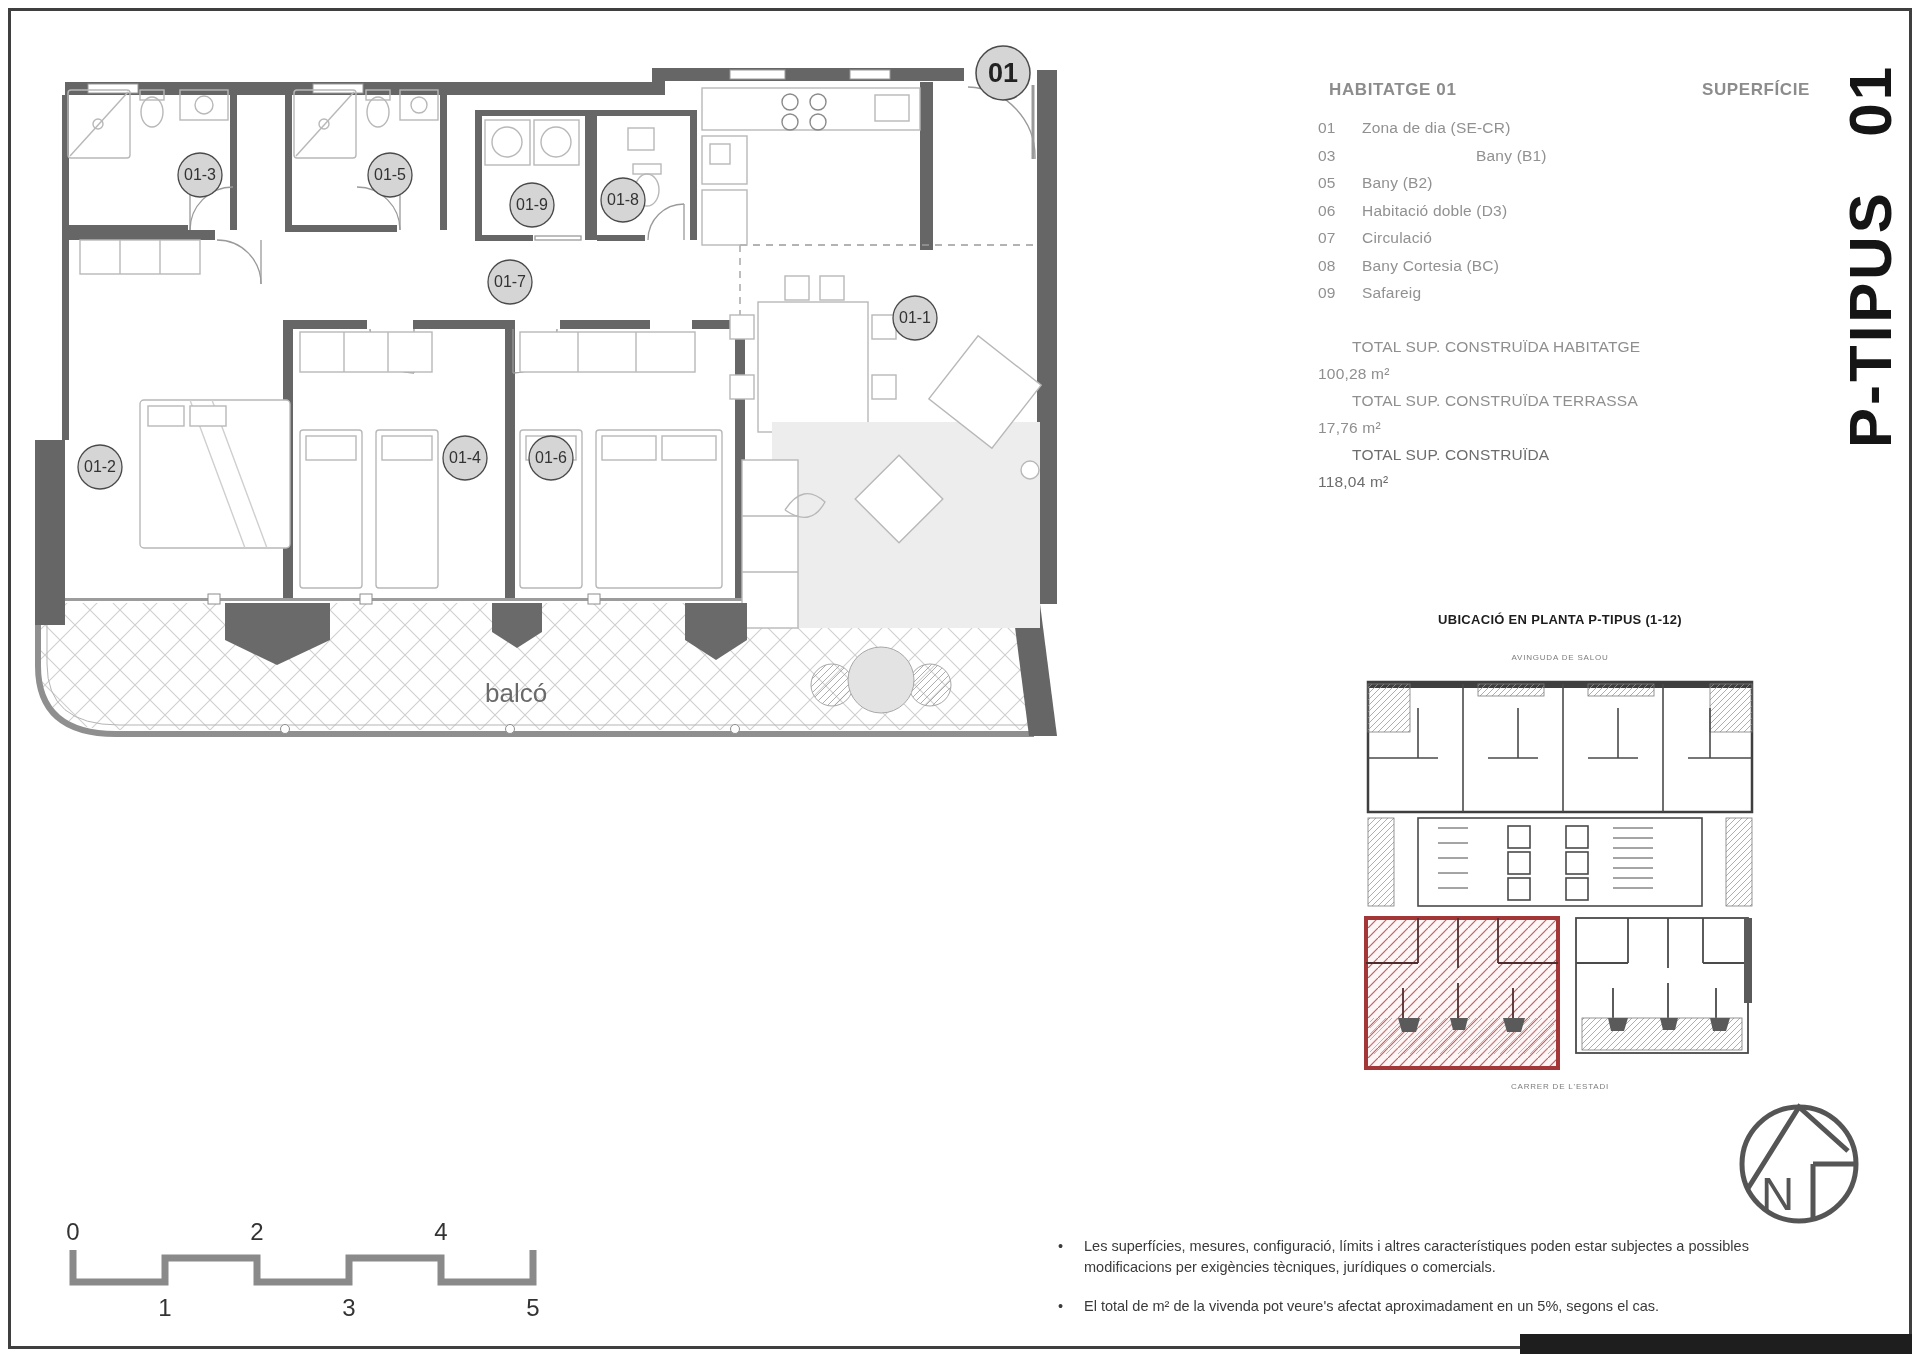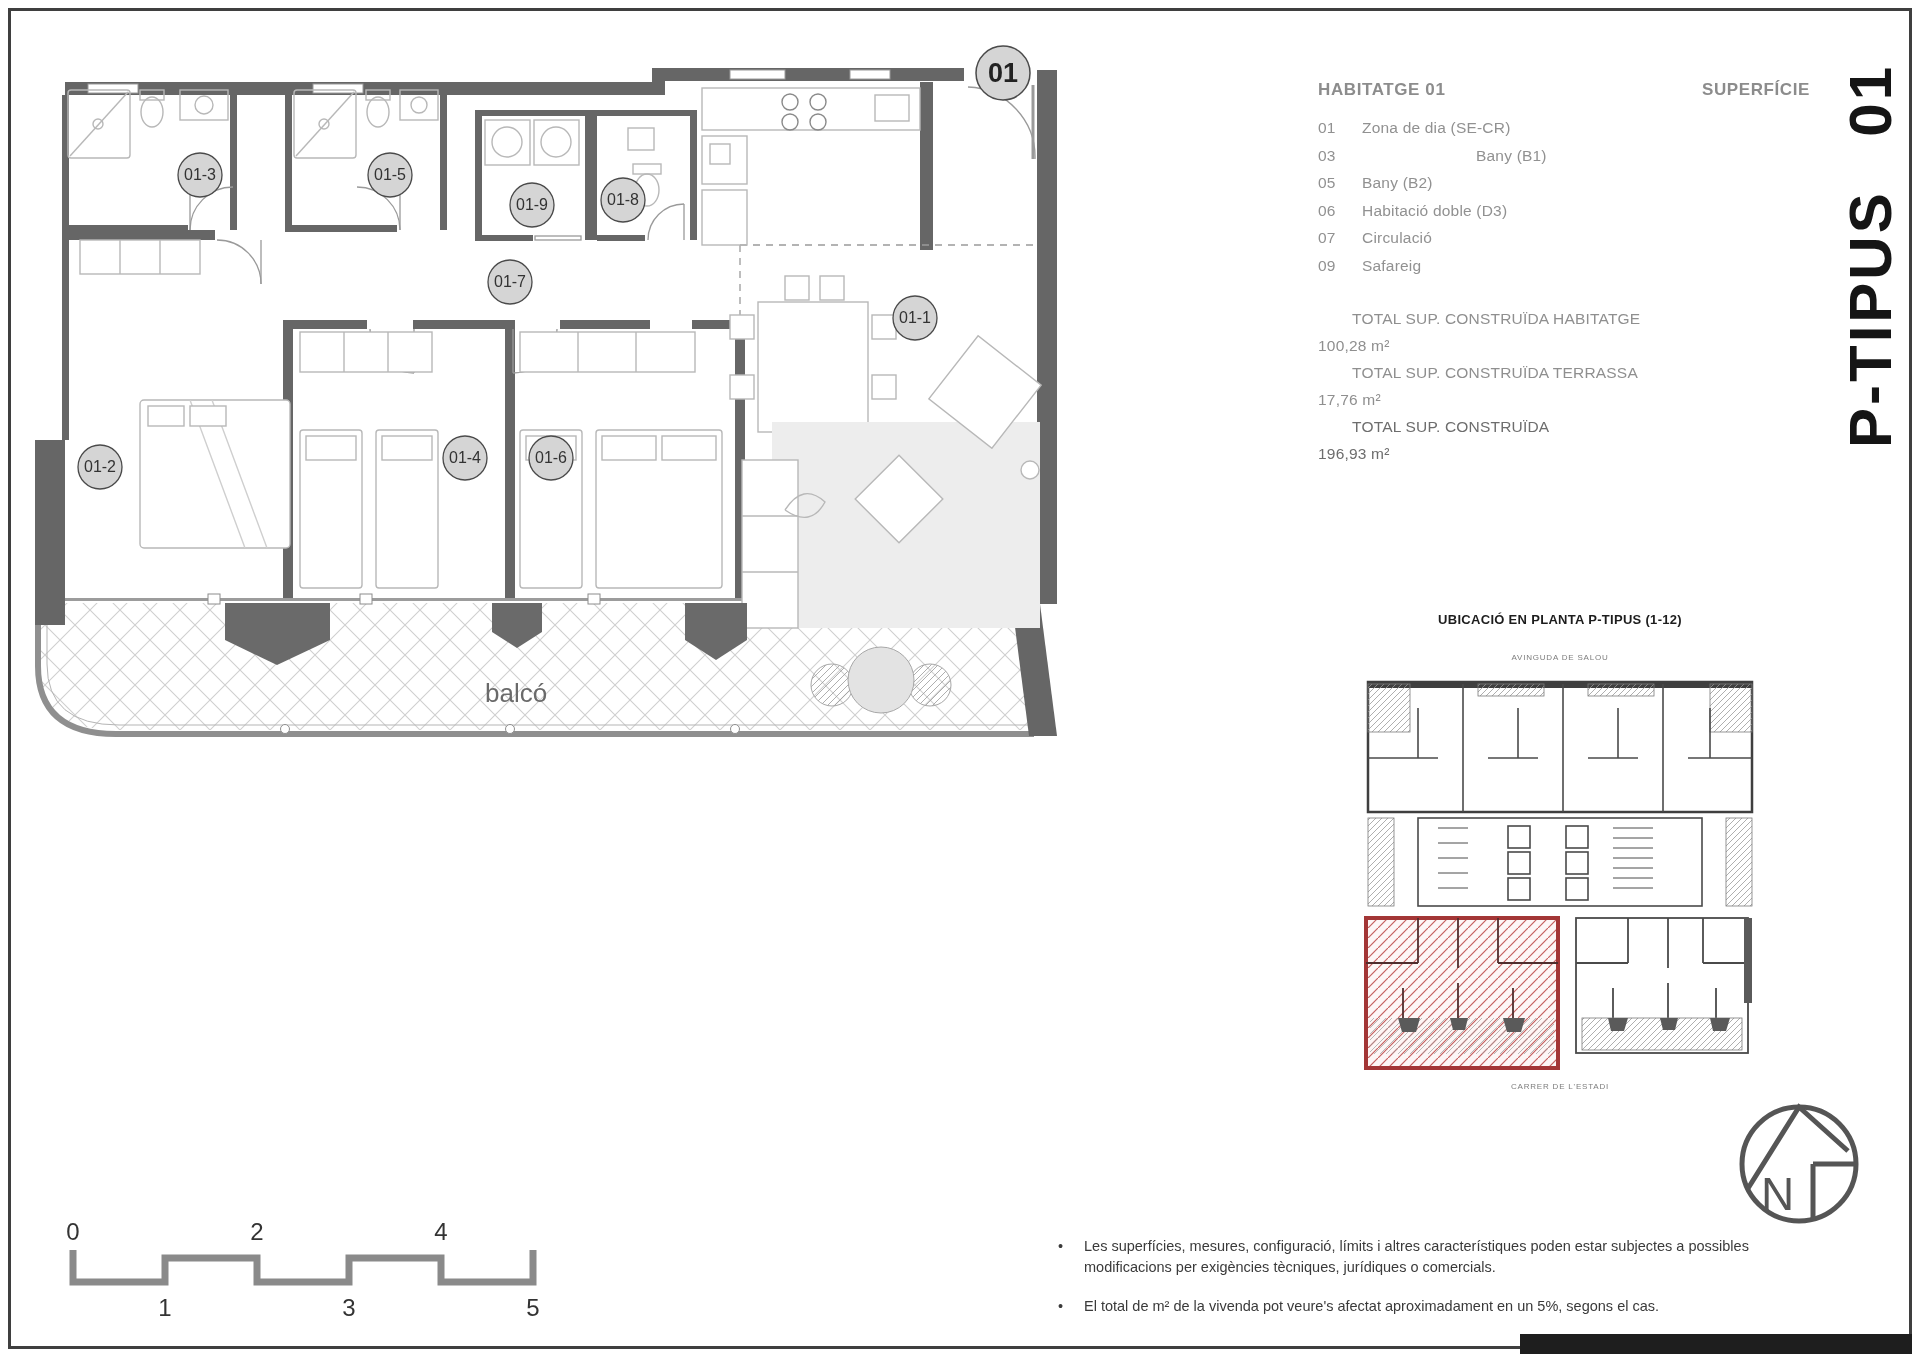--- a/index.html
+++ b/index.html
@@ -1,21 +1,21 @@
 <!DOCTYPE html>
 <html><head>
 <meta charset="utf-8">
 <style>
   html,body{margin:0;padding:0;background:#fff;}
   body{width:1920px;height:1357px;position:relative;font-family:"Liberation Sans",sans-serif;color:#2b2b2b;overflow:hidden;}
   .frame{position:absolute;inset:8px;border:3px solid #3f3f3f;pointer-events:none;}
   .abs{position:absolute;}
   
   .legend{left:1318px;top:80px;width:492px;}
-  .leg-head{display:flex;justify-content:space-between;font-weight:bold;font-size:17px;color:#8c8c8c;letter-spacing:.6px;margin-bottom:14px;}
+  .leg-head{display:flex;justify-content:space-between;font-weight:bold;font-size:17px;color:#8c8c8c;letter-spacing:.6px;margin-bottom:14px;margin-left:11px;}
   .leg-row{display:grid;grid-template-columns:34px 88px 1fr;column-gap:10px;font-size:15.5px;color:#919191;line-height:27.5px;letter-spacing:.2px;}
   .leg-row .wide{grid-column:2/4;}
   .leg-row .indent{padding-left:16px;}
   .totals{margin-top:26px;}
   .tot-row{display:flex;justify-content:space-between;font-size:15.5px;color:#8f8f8f;line-height:27px;letter-spacing:.2px;flex-direction:column;}
   .tot-row .lab{padding-left:34px;}
   .tot-row.bold{font-weight:normal;color:#6d6d6d;}
   
   .sheet-title{left:1836px;top:448px;width:430px;transform:rotate(-90deg);transform-origin:0 0;font-size:60px;font-weight:bold;color:#151515;letter-spacing:3px;word-spacing:34px;white-space:nowrap;}
   
@@ -299,36 +299,40 @@
     </div>
   <div class="leg-row">
       <span>06</span>
       <span class="wide">Habitació doble (D3)</span>
     </div>
   <div class="leg-row">
       <span>07</span>
       <span class="wide">Circulació</span>
     </div>
   <div class="leg-row">
+      <span>08</span>
+      <span class="wide">Bany Cortesia (BC)</span>
+    </div>
+  <div class="leg-row">
       <span>09</span>
       <span class="wide">Safareig</span>
     </div>
 
   <div class="totals">
     <div class="tot-row">
         <span class="lab">TOTAL SUP. CONSTRUÏDA HABITATGE</span>
         <span>100,28 m²</span>
       </div>
     <div class="tot-row">
         <span class="lab">TOTAL SUP. CONSTRUÏDA TERRASSA</span>
         <span>17,76 m²</span>
       </div>
     <div class="tot-row bold">
         <span class="lab">TOTAL SUP. CONSTRUÏDA</span>
-        <span>196,93 m²</span>
+        <span>118,04 m²</span>
       </div>
   </div>
 </div>
 
 <div class="abs sheet-title">P-TIPUS 01</div>
 
 <div class="abs loc-title">UBICACIÓ EN PLANTA P-TIPUS (1-12)</div>
 <div class="abs street top">AVINGUDA DE SALOU</div>
 <div class="abs street bottom">CARRER DE L'ESTADI</div>
 

